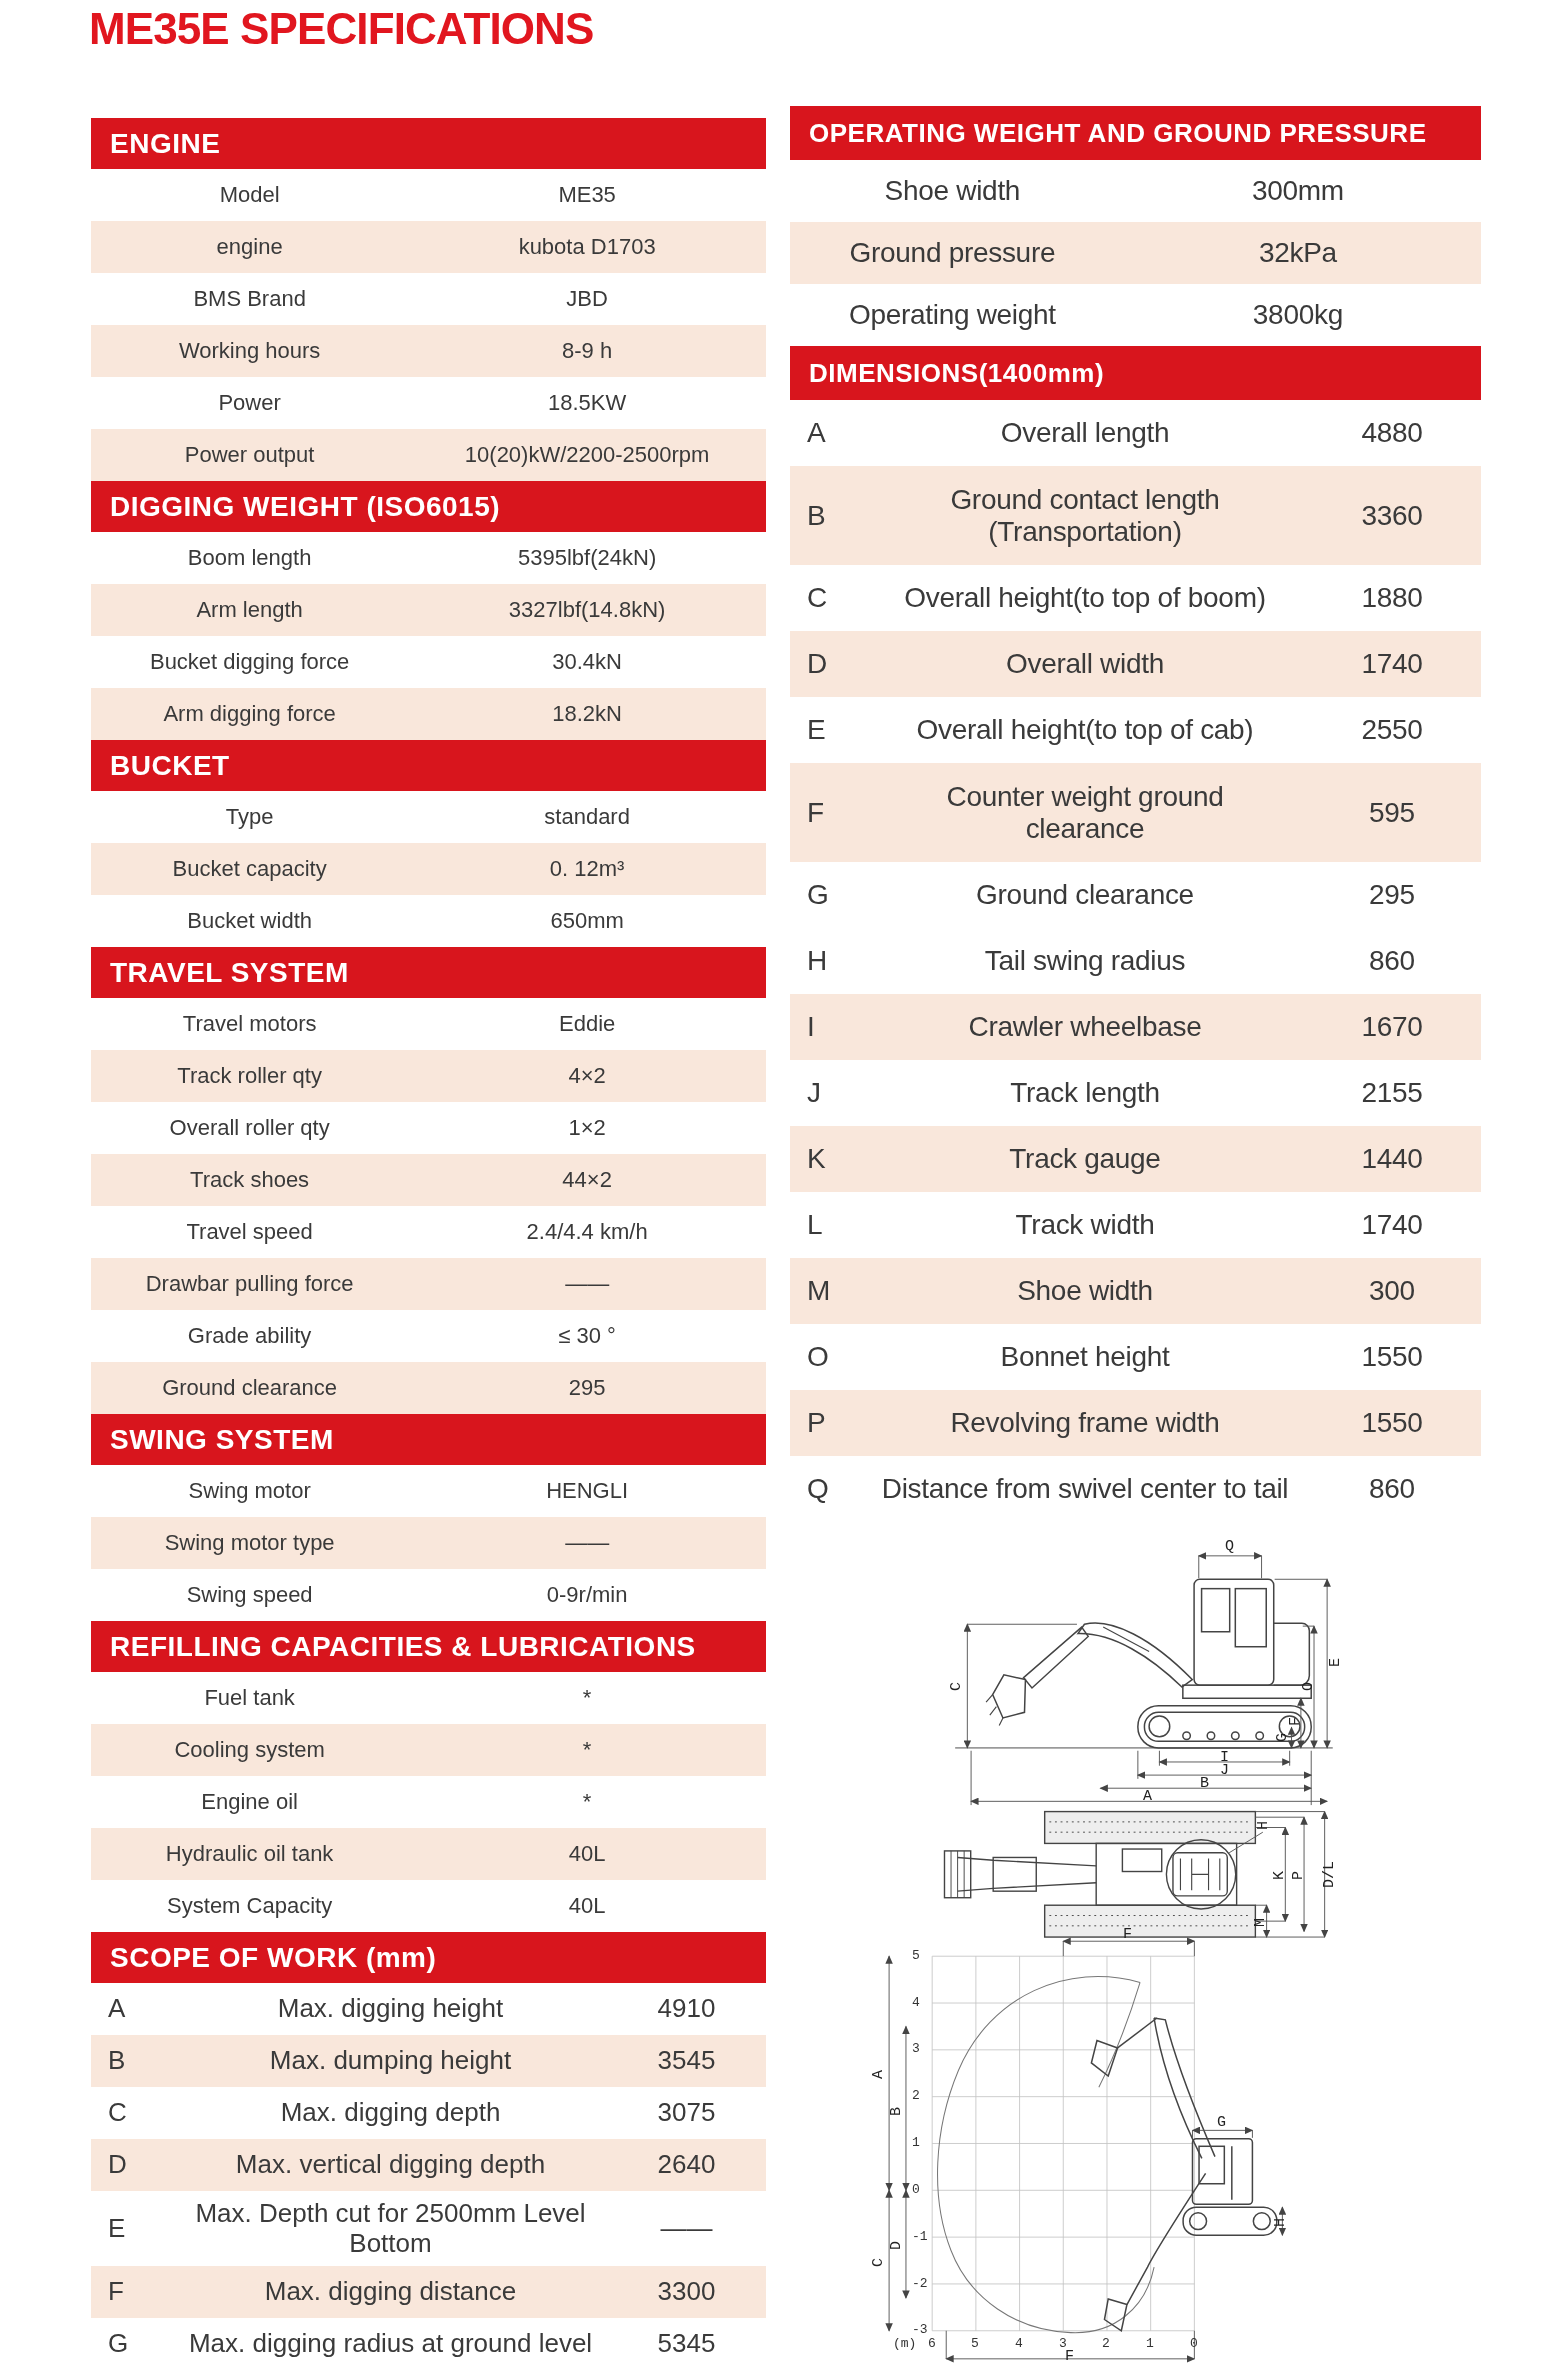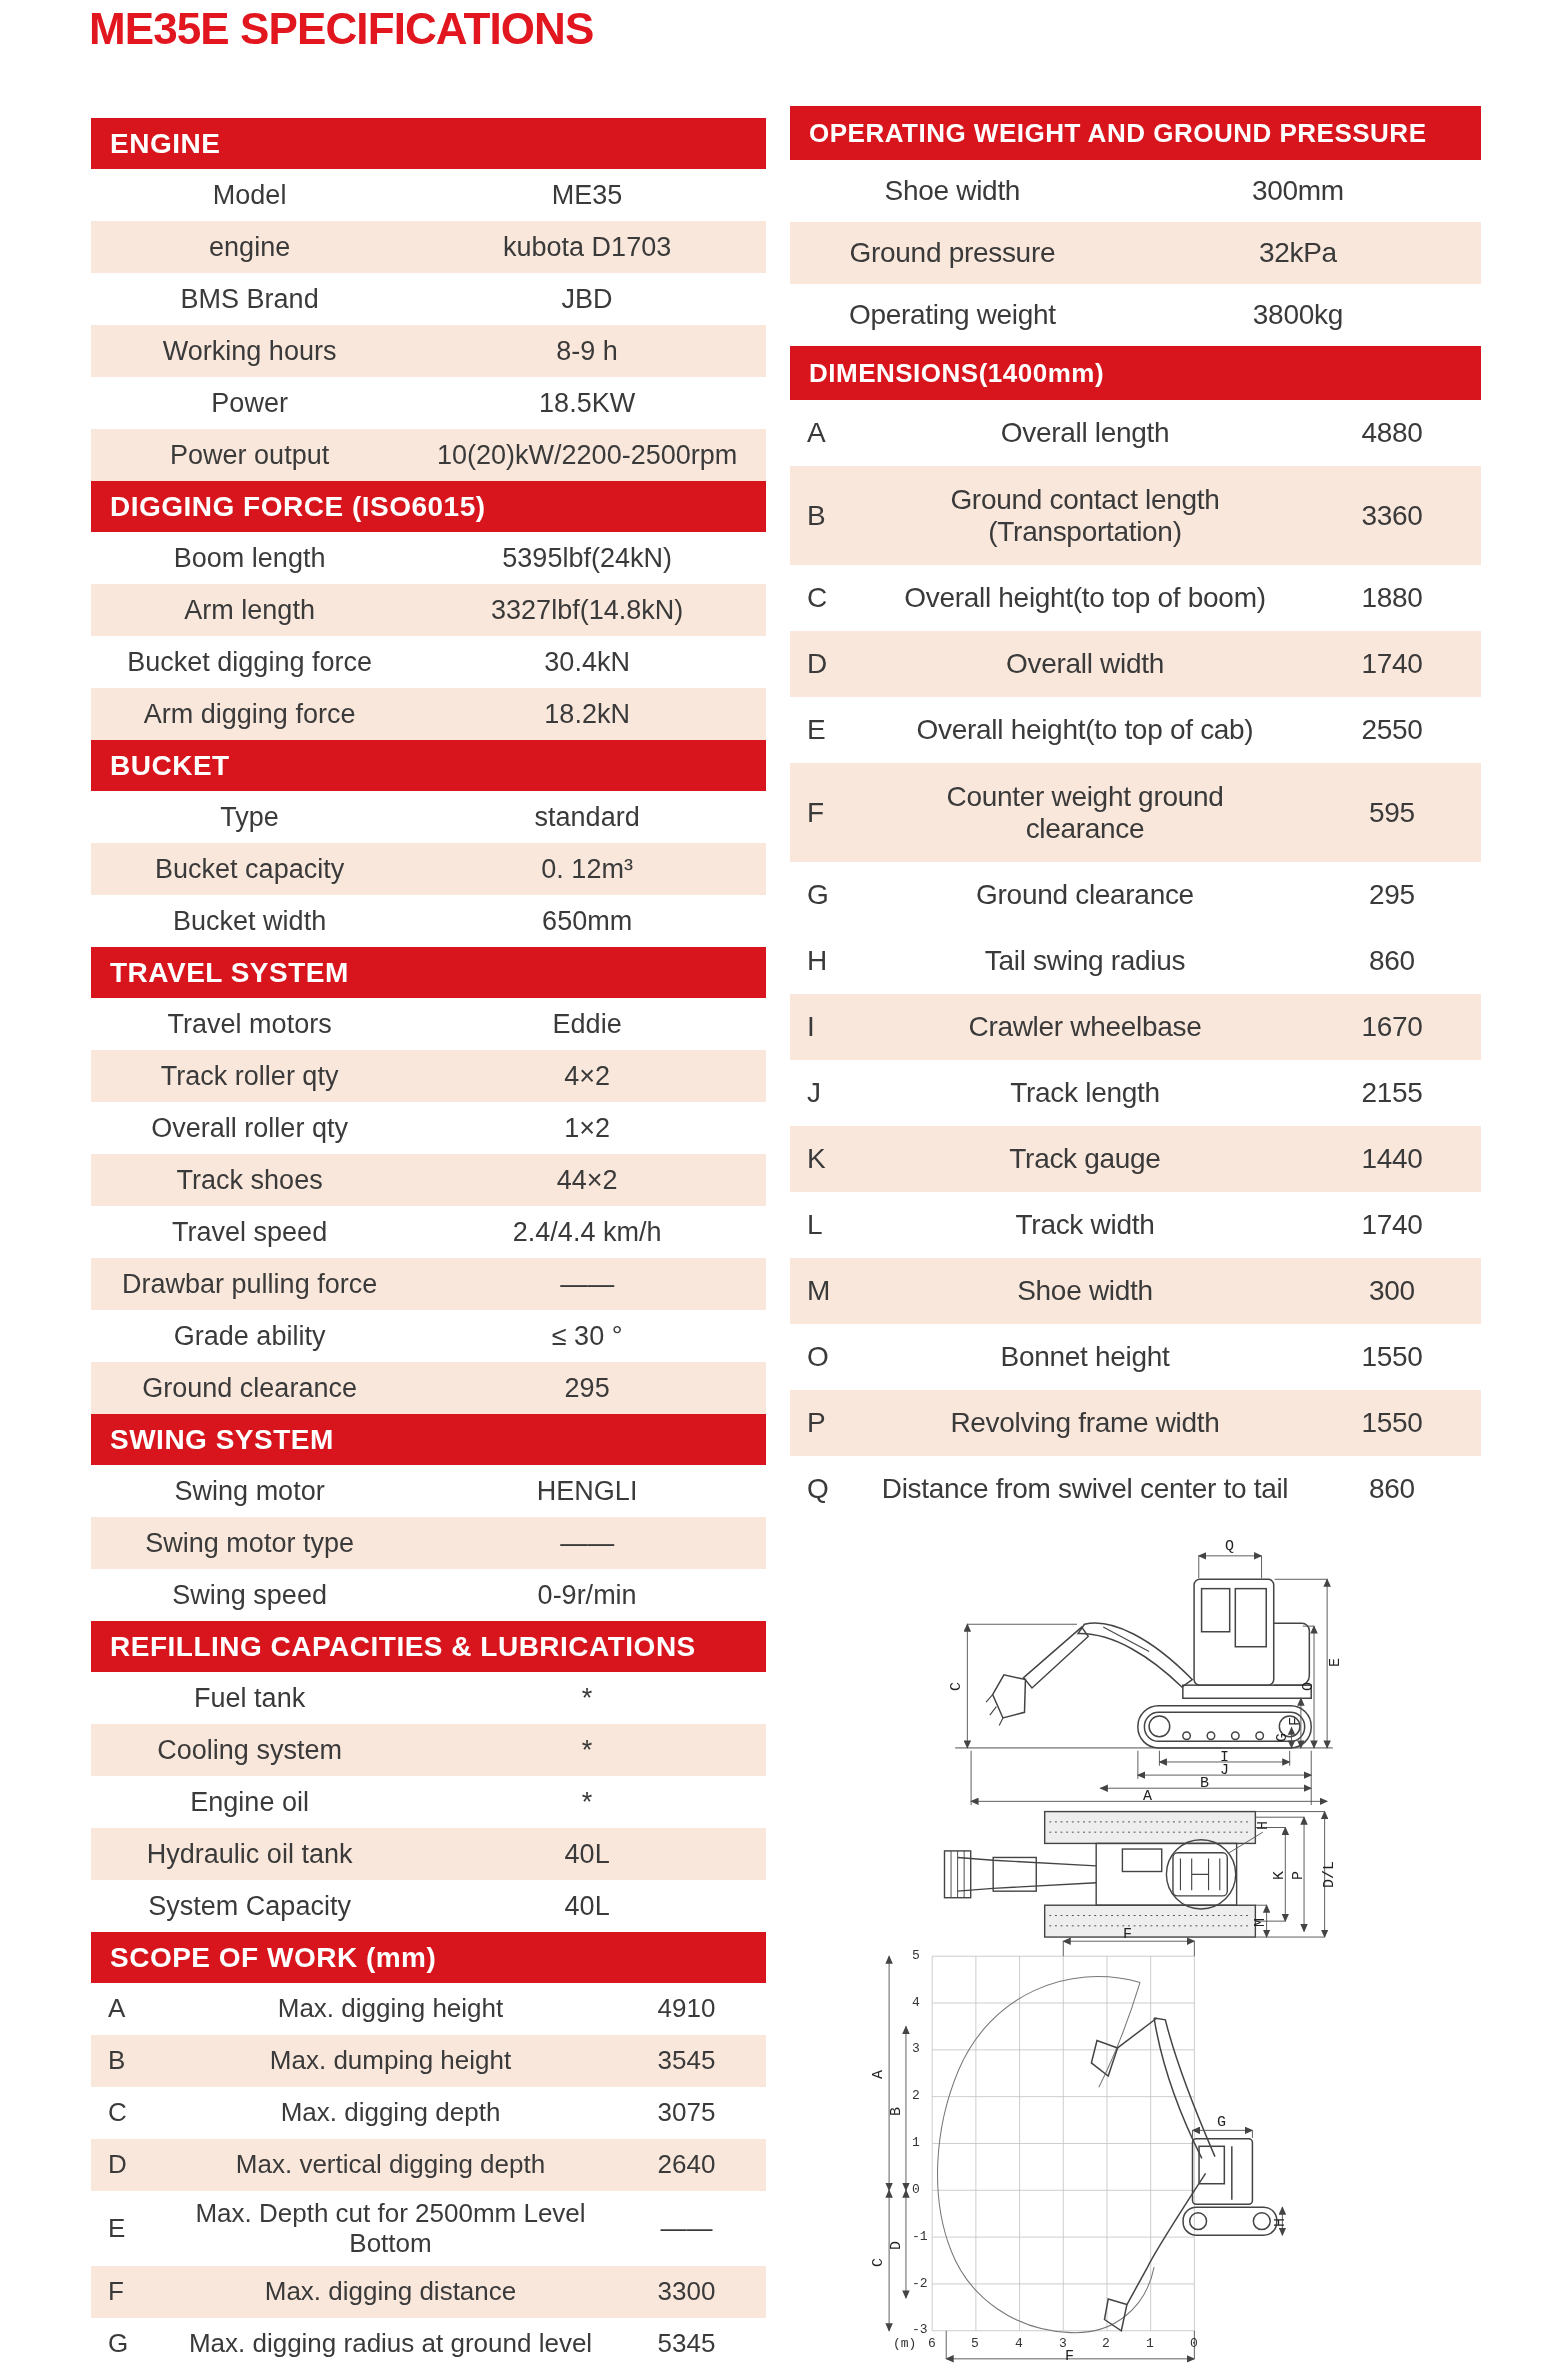--- a/index.html
+++ b/index.html
@@ -16,21 +16,21 @@
     background:#d8151d;color:#ffffff;font-weight:bold;
     display:flex;align-items:center;padding-left:19px;letter-spacing:0.5px;
     white-space:nowrap;
   }
   .lhead{height:51px;font-size:28px}
   .rhead{height:54px;font-size:26px}
   .row{display:flex;align-items:center;background:#ffffff}
   .row.pink{background:#f9e7db}
   .cell{text-align:center;white-space:pre-line;line-height:1.12;color:#3a3a3a}
   
-  .lrow{height:52px;font-size:27px}
+  .lrow{height:52px;font-size:22px}
   .lrow .label{width:47%}
   .lrow .value{width:53%}
   
   .srow{height:52px;font-size:26px}
   .srow.tall{height:75px}
   .srow .key{width:66px;text-align:left;padding-left:17px}
   .srow .label{flex:1}
   .srow .value{width:159px}
   
   .orow{height:62px;font-size:28px;letter-spacing:-0.3px}
@@ -75,21 +75,21 @@
       <div class="cell value">8-9 h</div>
     </div>
     <div class="row lrow">
       <div class="cell label">Power</div>
       <div class="cell value">18.5KW</div>
     </div>
     <div class="row lrow pink">
       <div class="cell label">Power output</div>
       <div class="cell value">10(20)kW/2200-2500rpm</div>
     </div>
-    <div class="sec-header lhead">DIGGING FORCE (ISO6015)</div>
+    <div class="sec-header lhead">DIGGING WEIGHT (ISO6015)</div>
     <div class="row lrow">
       <div class="cell label">Boom length</div>
       <div class="cell value">5395lbf(24kN)</div>
     </div>
     <div class="row lrow pink">
       <div class="cell label">Arm length</div>
       <div class="cell value">3327lbf(14.8kN)</div>
     </div>
     <div class="row lrow">
       <div class="cell label">Bucket digging force</div>

